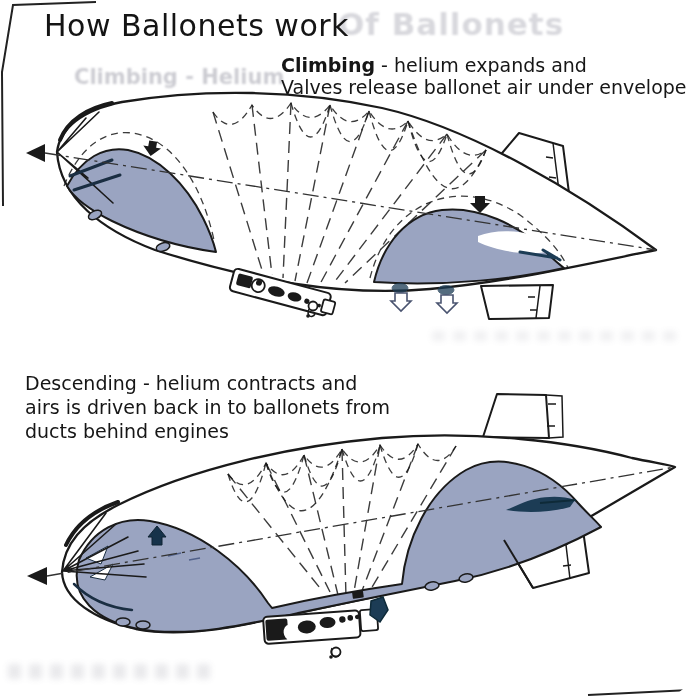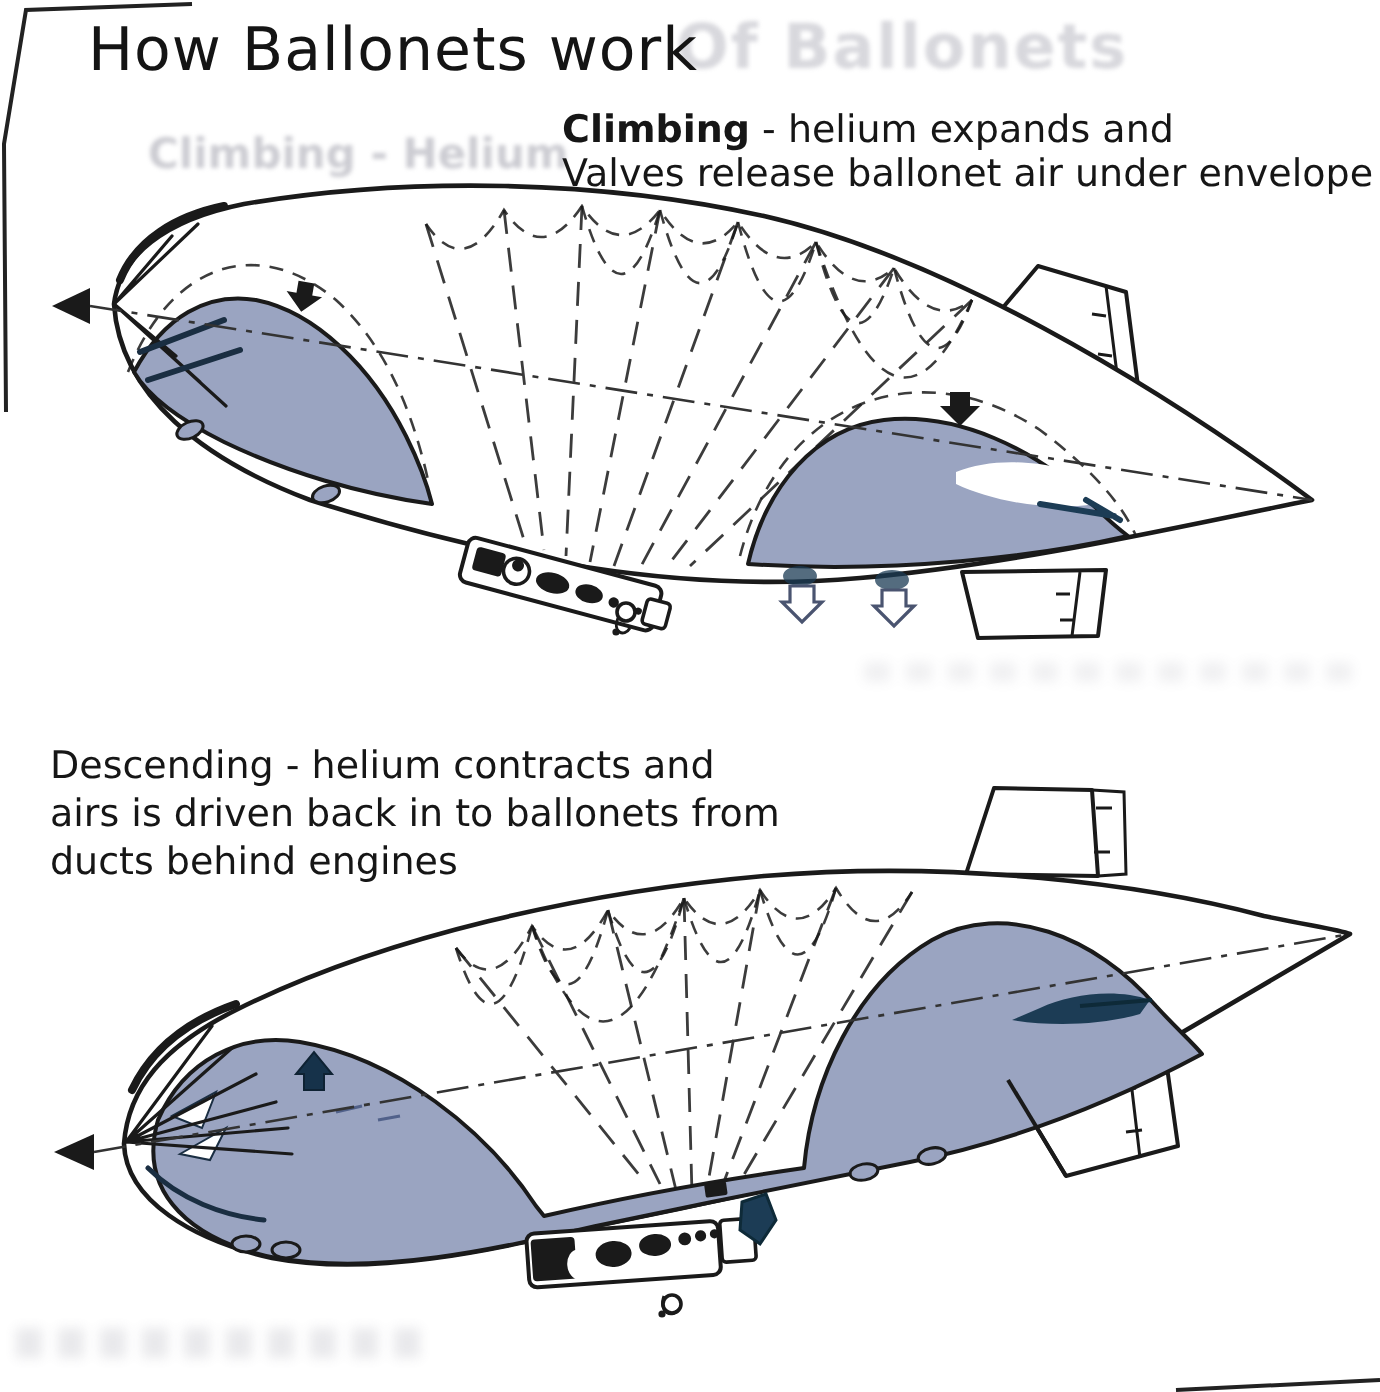--- a/index.html
+++ b/index.html
@@ -1,17 +1,17 @@
 <!DOCTYPE html>
 <html style="--c-ballonet: #9aa4c1; --c-line: #1a1a1a; --c-navy: #1c3c55; --c-paper: #ffffff;"><head>
 <meta charset="utf-8">
 <style>
   html,body{margin:0;padding:0;background:#fff;}
   .page{position:relative;width:690px;height:696px;background:var(--c-paper,#fff);
-        overflow:hidden;font-family:"DejaVu Sans","Liberation Sans",sans-serif;color:#141414;}
+        overflow:hidden;font-family:"DejaVu Sans","Liberation Sans",sans-serif;color:#141414;border-radius:24px;}
   .title{position:absolute;left:44px;top:8px;font-size:30px;letter-spacing:.5px;color:#141414;white-space:nowrap;}
   .cap{position:absolute;font-size:19px;line-height:24px;color:#161616;white-space:nowrap;}
   .cap.climb{left:281px;top:54px;line-height:22px;}
   .cap.desc{left:25px;top:371px;}
   .b{font-weight:bold;}
   .ghost{position:absolute;color:rgba(125,125,142,.30);filter:blur(1px);font-weight:bold;white-space:nowrap;pointer-events:none;}
   .ghost.tr{left:338px;top:6px;font-size:31px;letter-spacing:1px;}
   .ghost.ut{left:74px;top:65px;font-size:21px;color:rgba(120,120,138,.38);}
   .smear{position:absolute;filter:blur(3px);opacity:.45;pointer-events:none;
          background:repeating-linear-gradient(90deg,rgba(118,118,134,.35) 0 13px,rgba(118,118,134,0) 13px 21px);}

